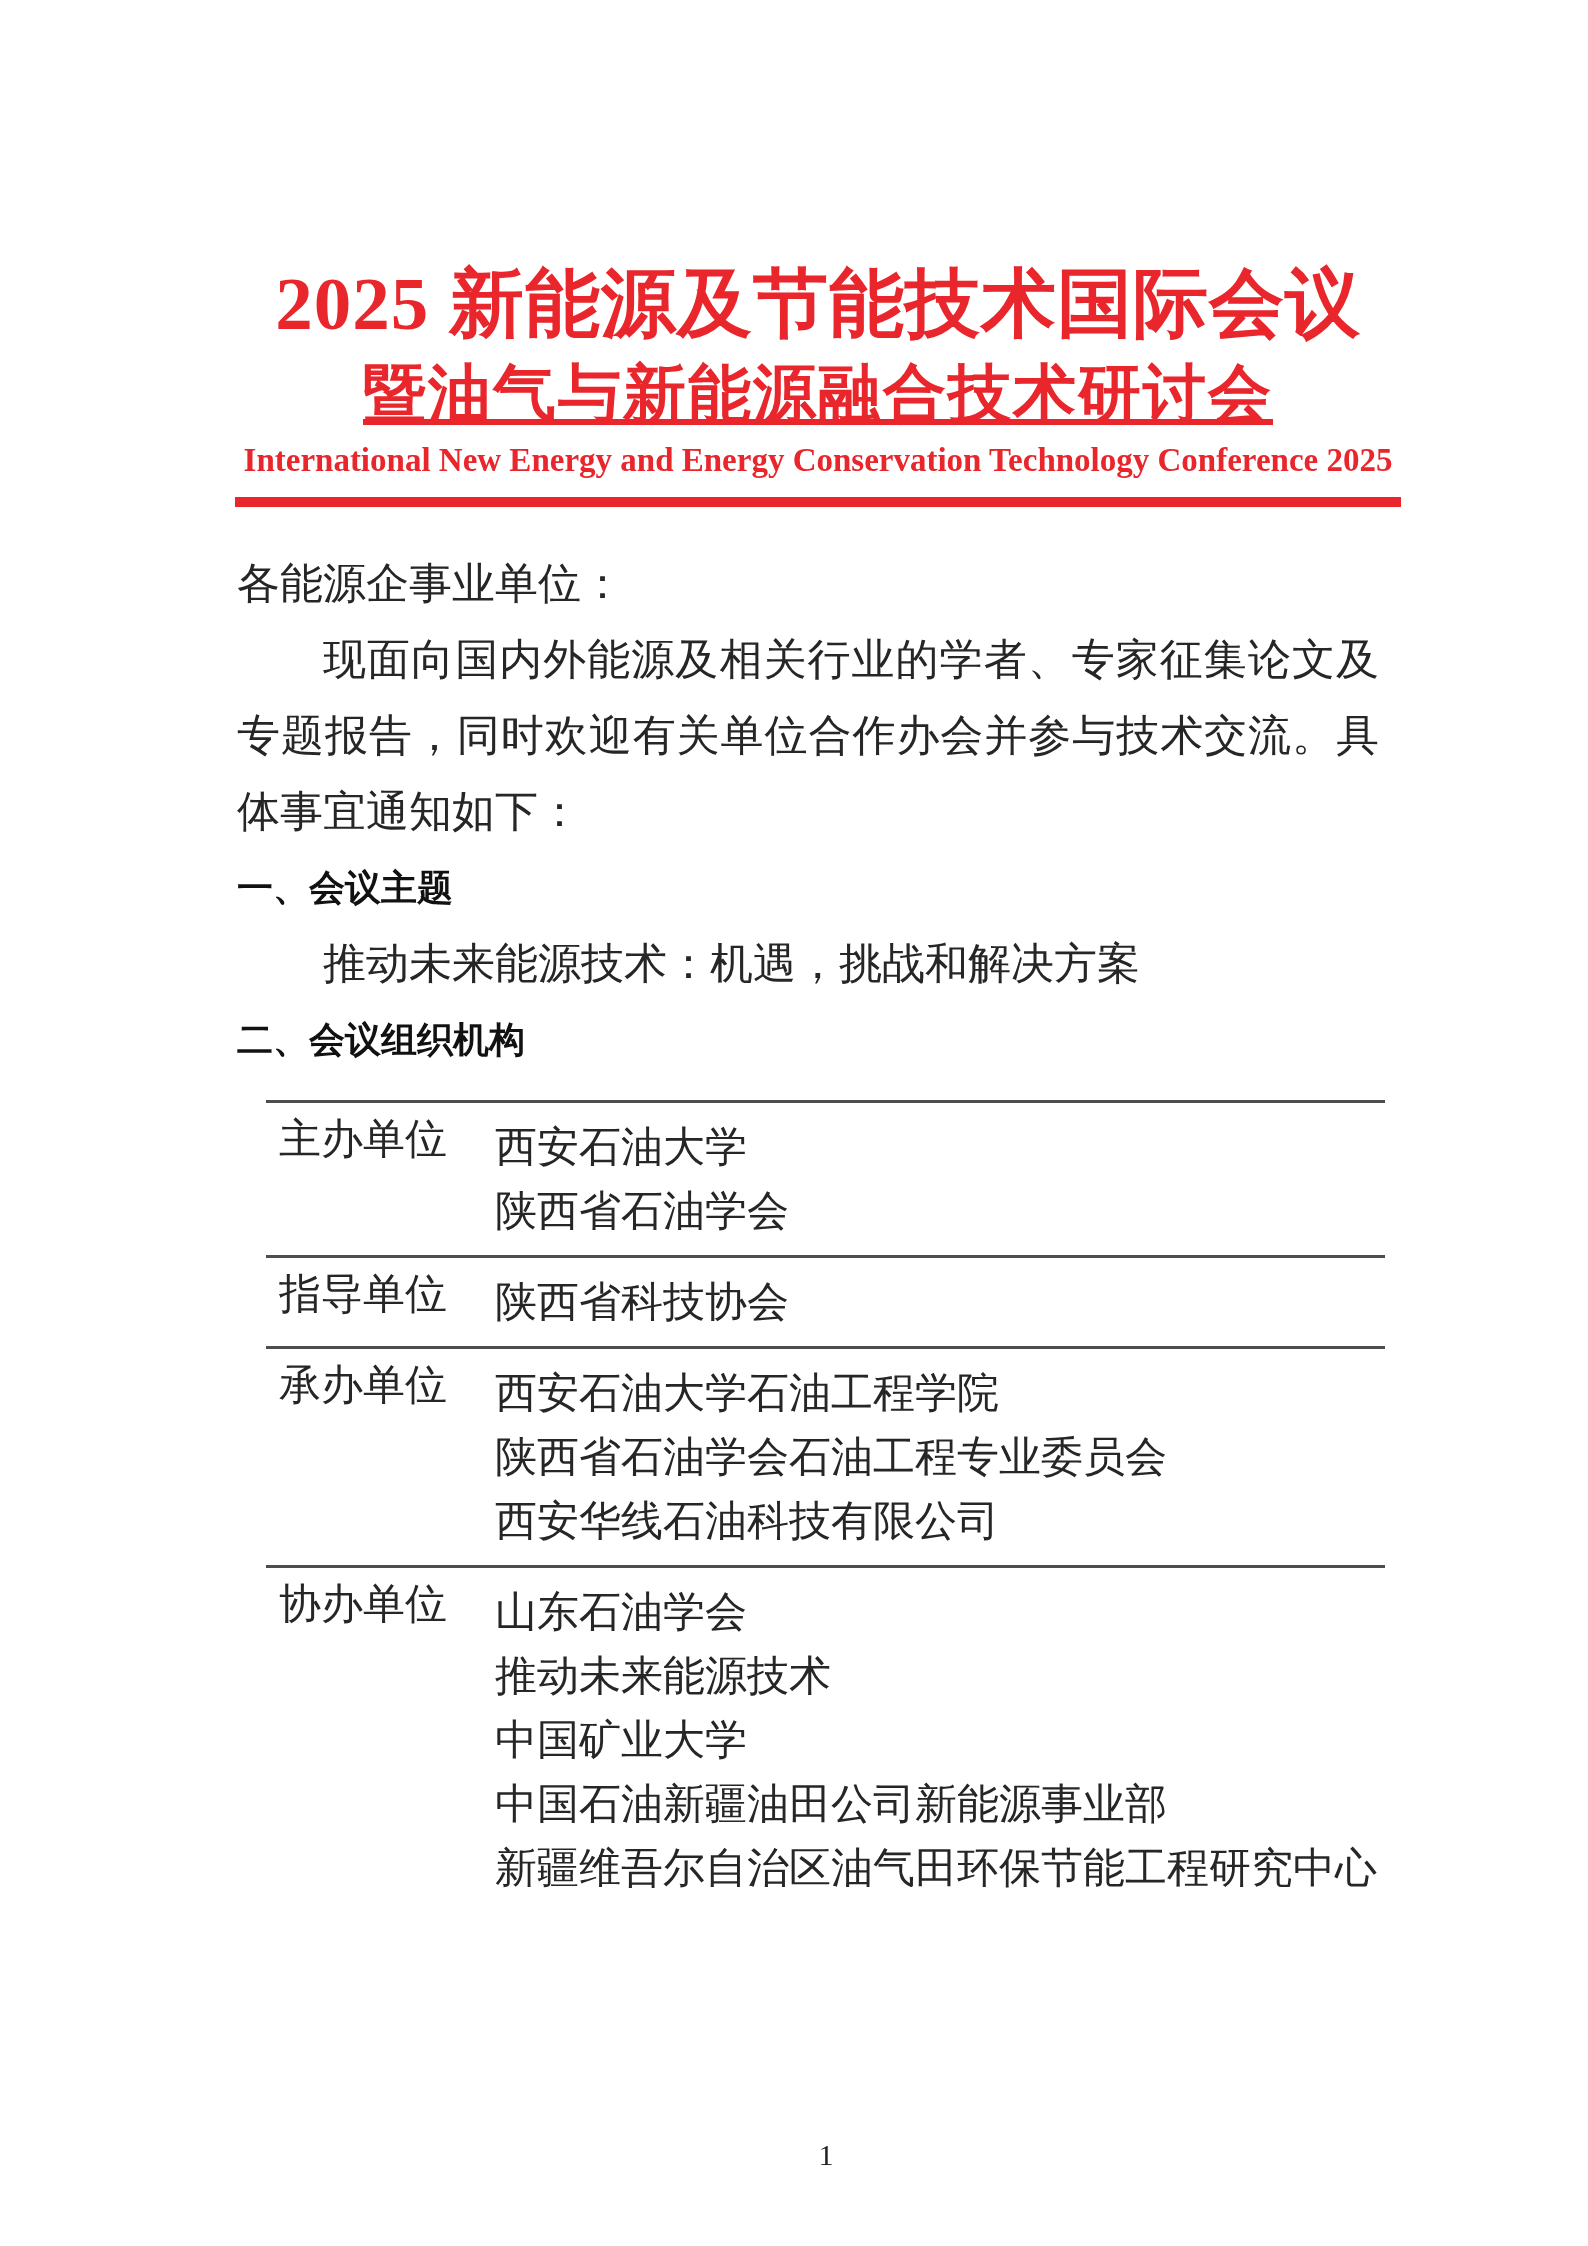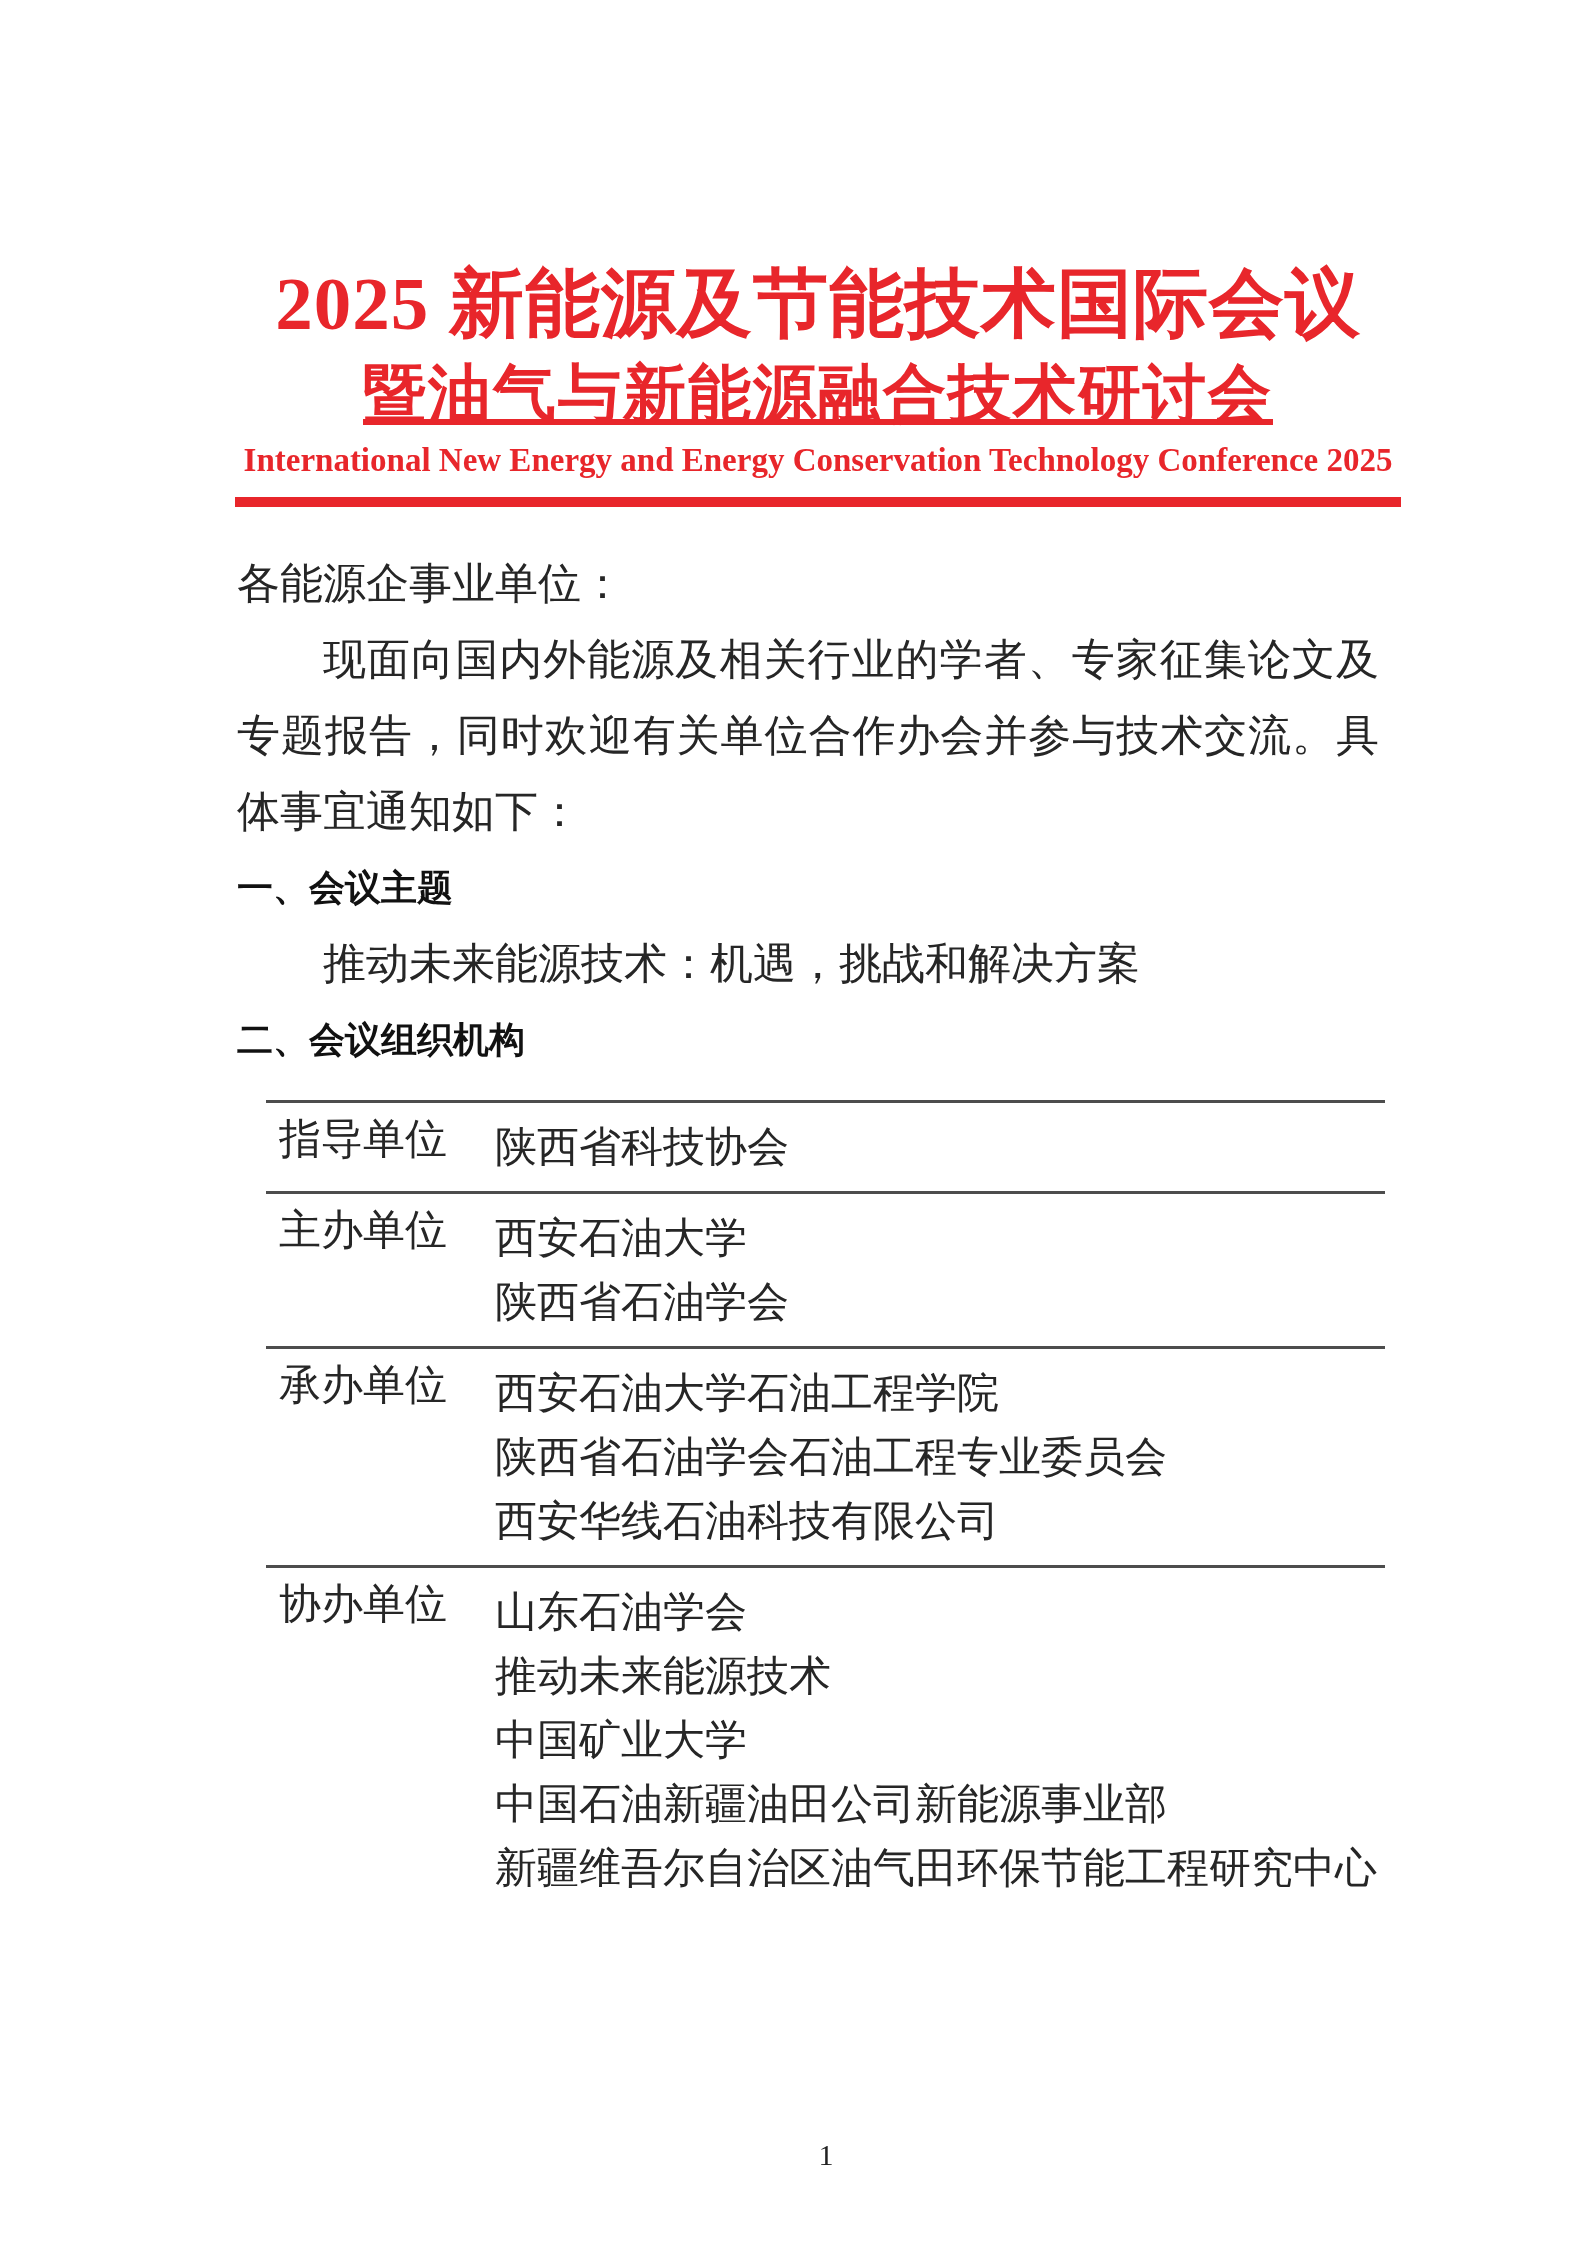--- a/index.html
+++ b/index.html
@@ -131,30 +131,30 @@
     <p class="indent">现面向国内外能源及相关行业的学者、专家征集论文及专题报告，同时欢迎有关单位合作办会并参与技术交流。具体事宜通知如下：</p>
 
     <p class="sec-heading">一、会议主题</p>
     <p class="indent">推动未来能源技术：机遇，挑战和解决方案</p>
 
     <p class="sec-heading">二、会议组织机构</p>
 
     <table class="org-table">
       <tbody>
           <tr class="ruled">
-            <td class="label-cell">指导单位</td>
-            <td>
-              <div class="org-line">陕西省科技协会</div>
-            </td>
-          </tr>
-          <tr class="ruled">
             <td class="label-cell">主办单位</td>
             <td>
               <div class="org-line">西安石油大学</div>
               <div class="org-line">陕西省石油学会</div>
+            </td>
+          </tr>
+          <tr class="ruled">
+            <td class="label-cell">指导单位</td>
+            <td>
+              <div class="org-line">陕西省科技协会</div>
             </td>
           </tr>
           <tr class="ruled">
             <td class="label-cell">承办单位</td>
             <td>
               <div class="org-line">西安石油大学石油工程学院</div>
               <div class="org-line">陕西省石油学会石油工程专业委员会</div>
               <div class="org-line">西安华线石油科技有限公司</div>
             </td>
           </tr>

